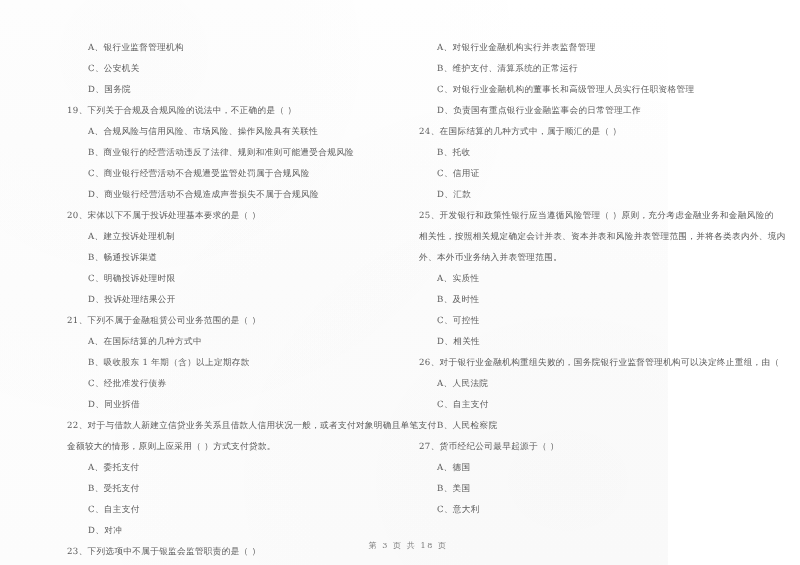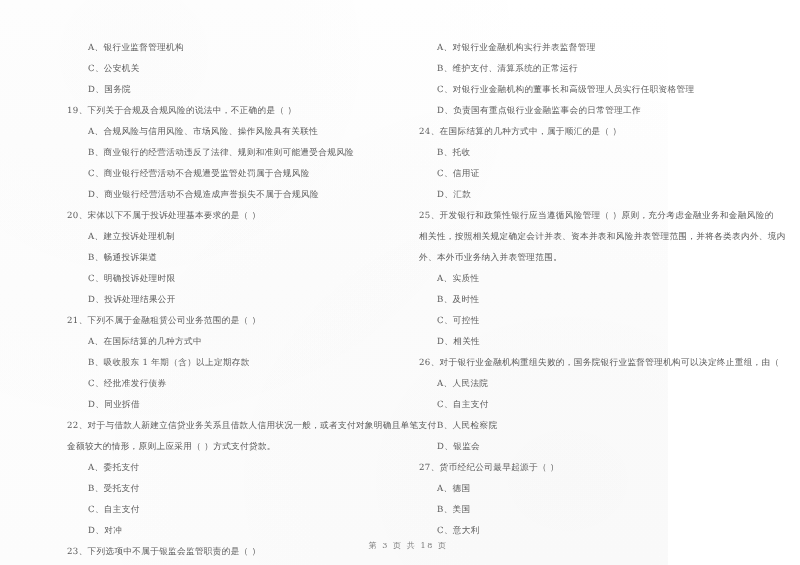--- a/index.html
+++ b/index.html
@@ -156,21 +156,20 @@
           <div class="contline">相关性，按照相关规定确定会计并表、资本并表和风险并表管理范围，并将各类表内外、境内</div>
           <div class="contline">外、本外币业务纳入并表管理范围。</div>
           <div class="optline">A、实质性</div>
           <div class="optline">B、及时性</div>
           <div class="optline">C、可控性</div>
           <div class="optline">D、相关性</div>
           <div class="qline">26、对于银行业金融机构重组失败的，国务院银行业监督管理机构可以决定终止重组，由（</div>
           <div class="optline">A、人民法院</div>
           <div class="optline">C、自主支付</div>
           <div class="optline">B、人民检察院</div>
-          <div class="optline">D、银监会</div>
           <div class="qline">27、货币经纪公司最早起源于（      ）</div>
           <div class="optline">A、德国</div>
           <div class="optline">B、美国</div>
           <div class="optline">C、意大利</div>
         </div>
     </div>
 
   </div>
 
   <div class="footer">第 3 页 共 18 页</div>

